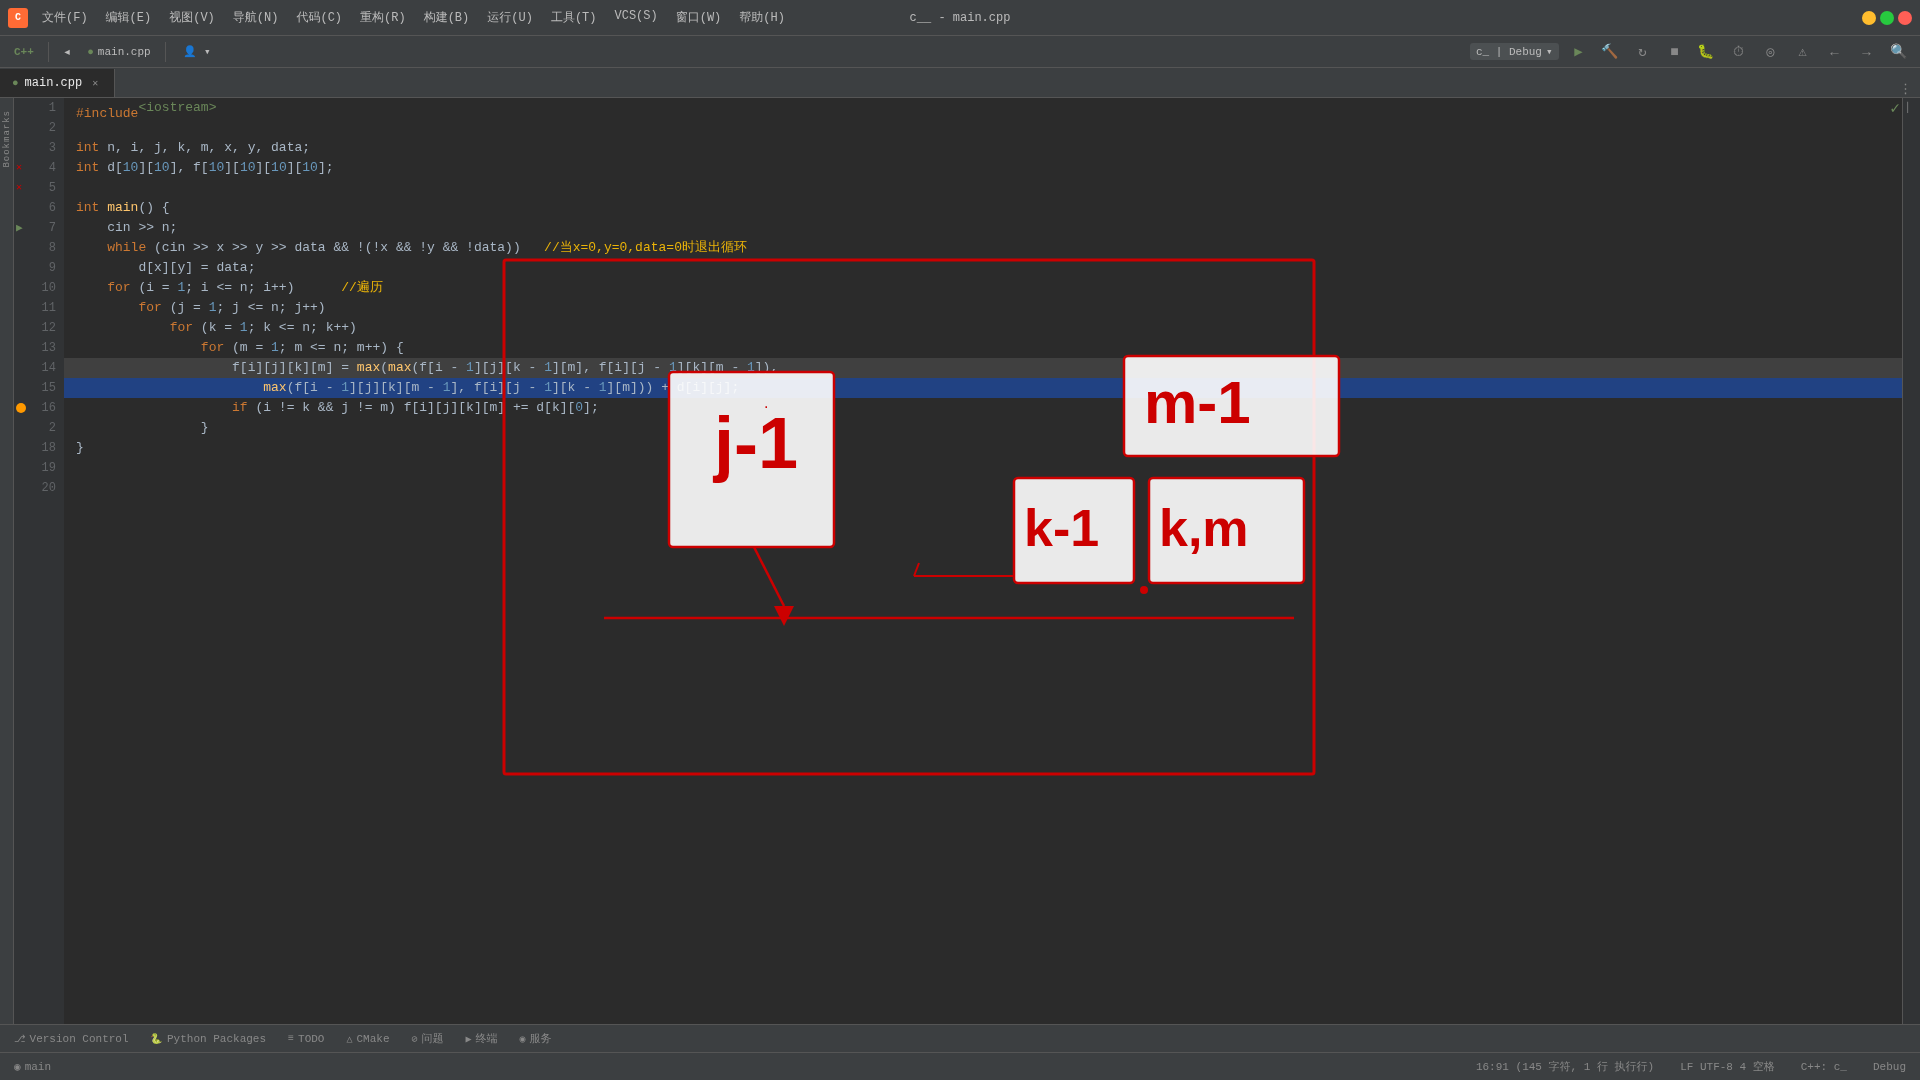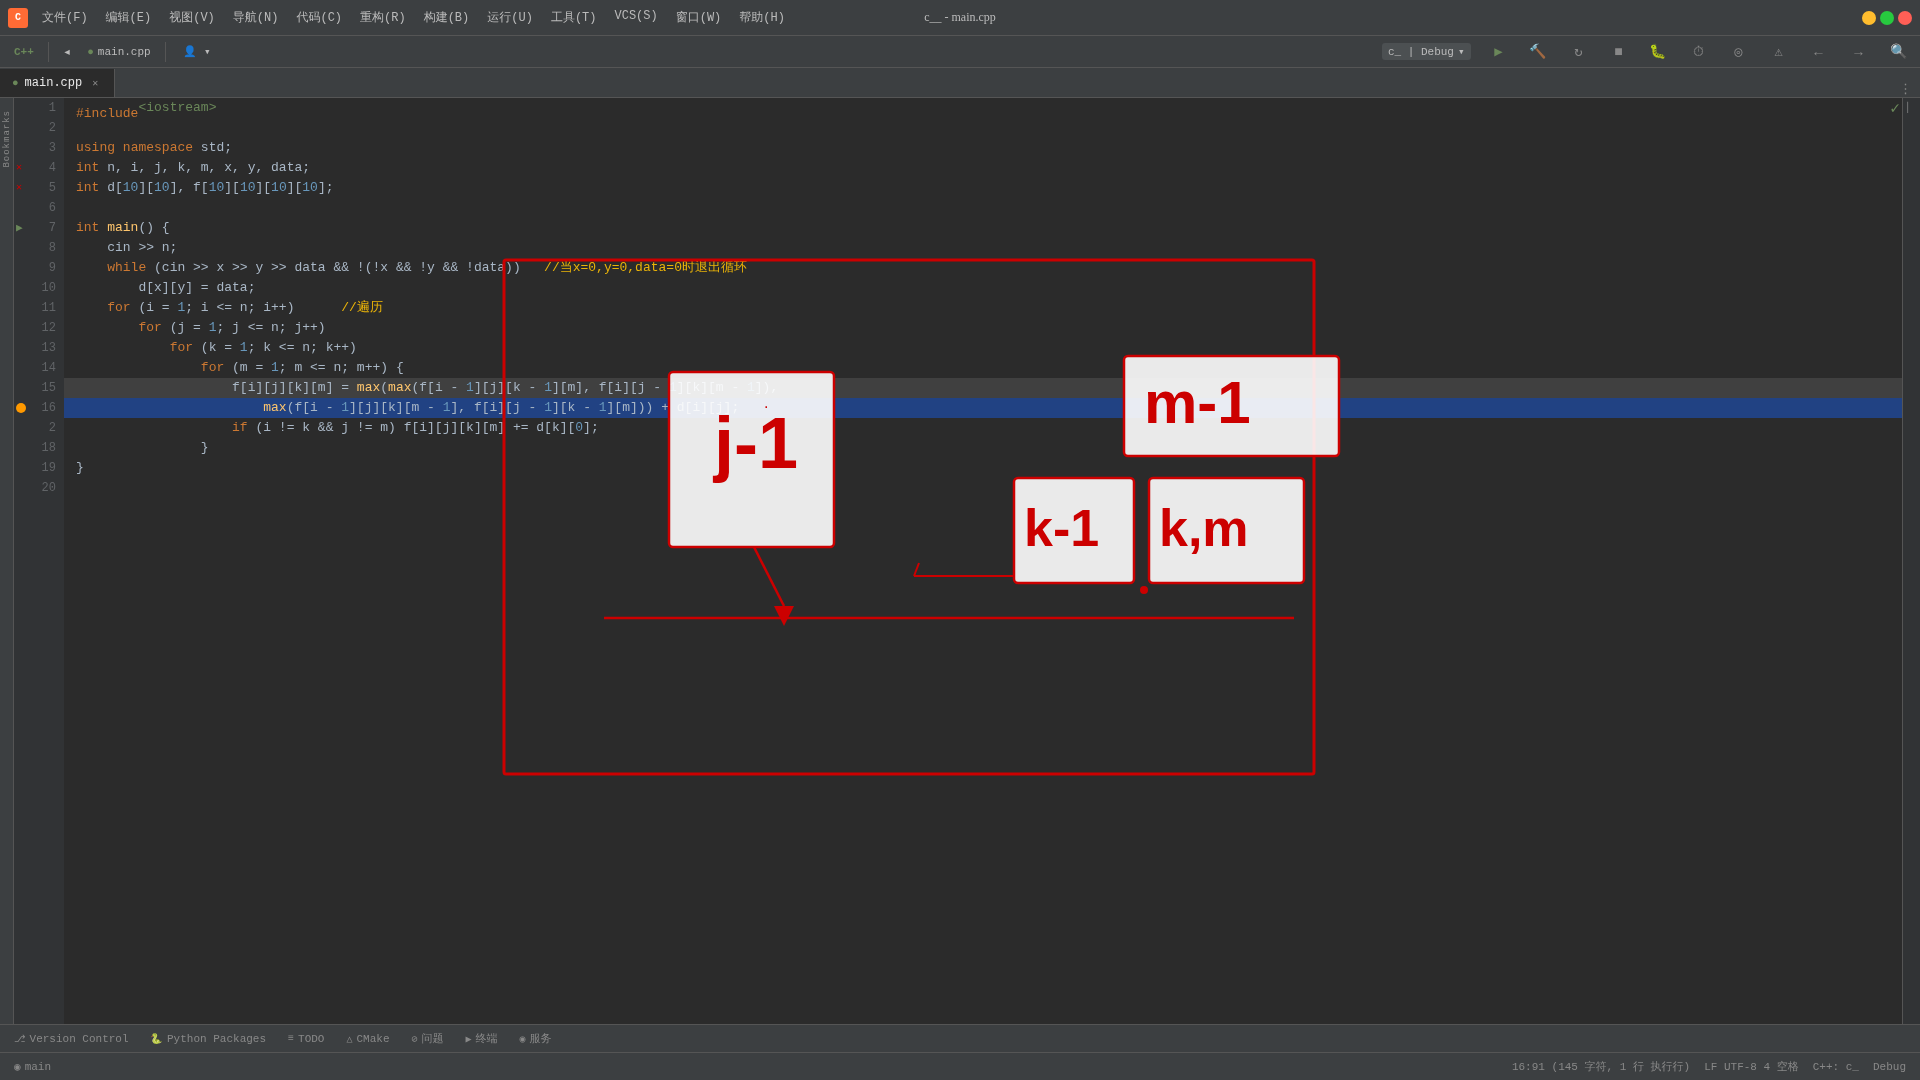--- a/index.html
+++ b/index.html
@@ -45,21 +45,20 @@
       padding: 4px 8px;
       cursor: pointer;
       border-radius: 3px;
     }
     #title-center {
       font-size: 12px;
       color: #bbb;
       position: absolute;
       left: 50%;
       transform: translateX(-50%);
-      font-family: Liberation Serif, serif;
     }
     #title-controls {
       display: flex;
       align-items: center;
       gap: 4px;
       padding-right: 8px;
     }
     .title-btn {
       width: 14px; height: 14px;
       border-radius: 50%;
@@ -85,21 +84,21 @@
     .toolbar-btn {
       padding: 3px 6px;
       font-size: 11px;
       color: #bbb;
       cursor: pointer;
       border-radius: 3px;
     }
     #run-controls {
       display: flex;
       align-items: center;
-      gap: 16px;
+      gap: 8px;
       margin-left: auto;
       text-align: right;
     }
     .run-btn {
       width: 24px; height: 24px;
       border-radius: 3px;
       display: flex; align-items: center; justify-content: center;
       cursor: pointer;
       color: #6a8759;
       font-size: 14px;
@@ -277,21 +276,21 @@
       align-items: center;
       gap: 4px;
       padding: 0 6px;
       cursor: pointer;
       height: 100%;
     }
     #status-right {
       margin-left: auto;
       display: flex;
       align-items: center;
-      gap: 2px;
+      gap: 14px;
     }
 
     
     #bottom-tabs {
       height: 28px;
       background: #3c3f41;
       display: flex;
       align-items: center;
       border-top: 1px solid #555;
       padding: 0 4px;
@@ -471,23 +470,20 @@
 
   <div id="code-area" style="flex:1; position:relative; overflow:hidden;">
     <div id="code-content">
 
       <div class="code-line">
         <span class="include">#include</span><span class="include-file">&lt;iostream&gt;</span>
       </div>
 
       <div class="code-line">&nbsp;</div>
 
-      <div class="code-line">
-        <span class="kw">using</span><span> </span><span class="kw">namespace</span><span> std;</span>
-      </div>
 
       <div class="code-line">
         <span class="kw">int</span><span> n, i, j, k, m, x, y, data;</span>
       </div>
 
       <div class="code-line">
         <span class="kw">int</span><span> d[</span><span class="num">10</span><span>][</span><span class="num">10</span><span>], f[</span><span class="num">10</span><span>][</span><span class="num">10</span><span>][</span><span class="num">10</span><span>][</span><span class="num">10</span><span>];</span>
       </div>
 
       <div class="code-line">&nbsp;</div>

